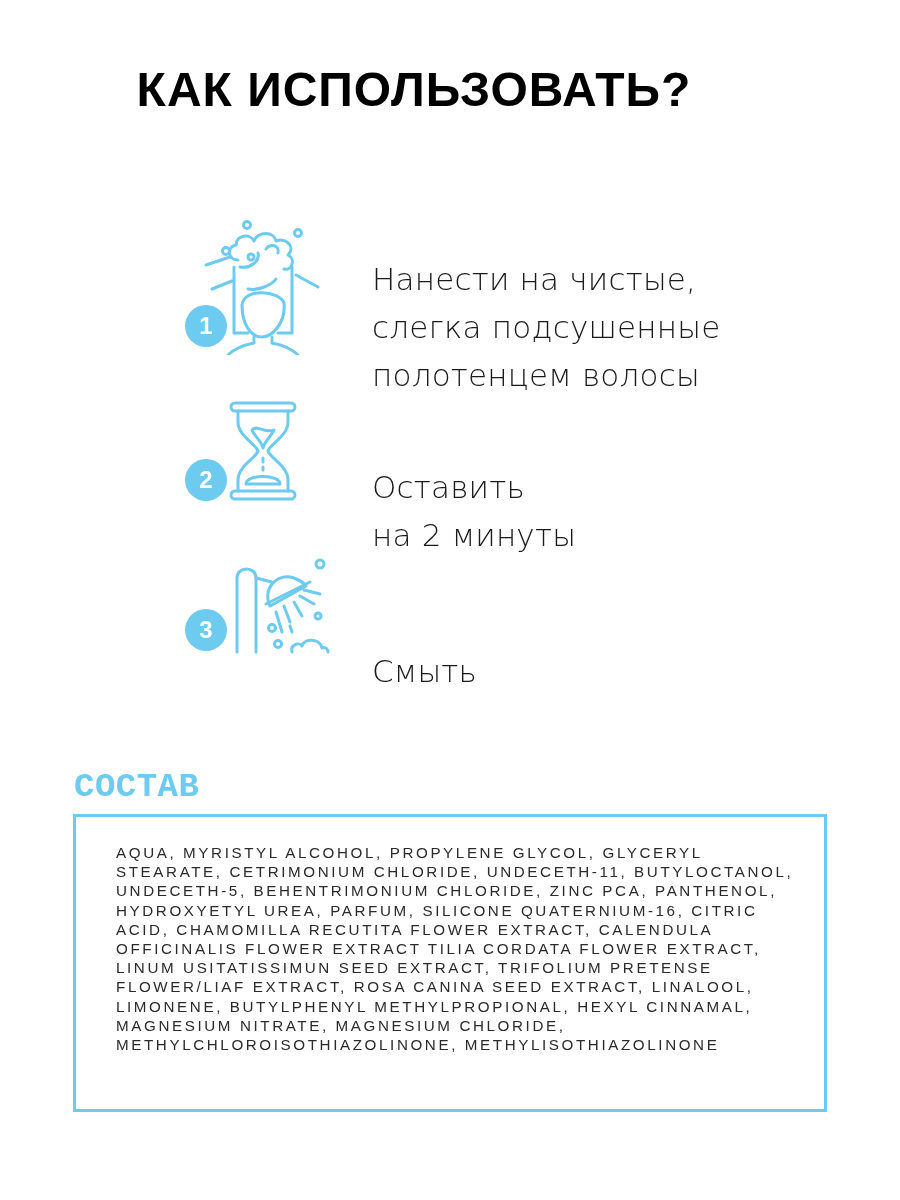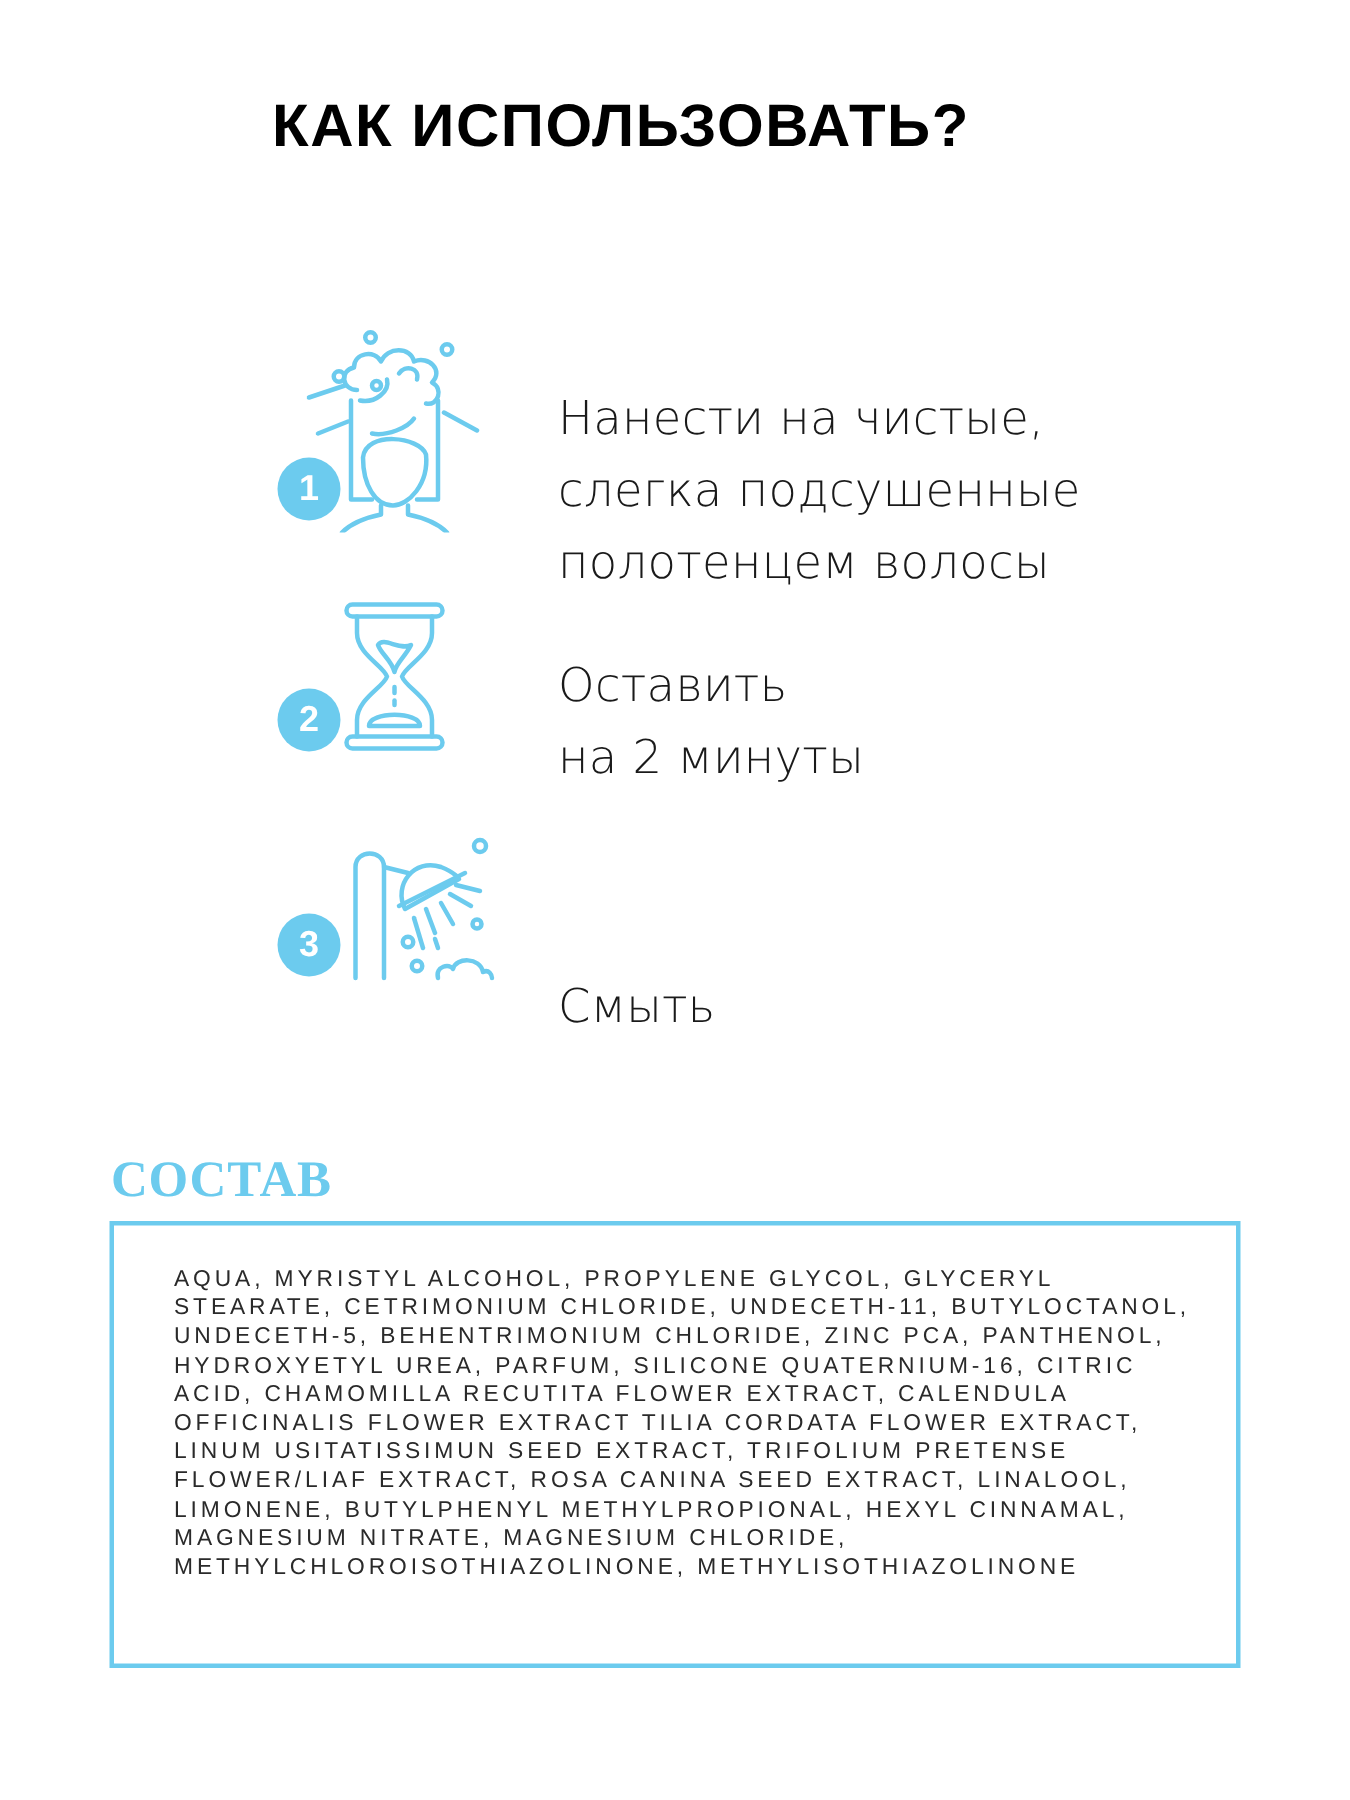--- a/index.html
+++ b/index.html
@@ -1,22 +1,22 @@
 <!DOCTYPE html>
 <html><head>
 <meta charset="utf-8">
 <style>
   html, body { margin: 0; padding: 0; background: #ffffff; }
   body { width: 900px; height: 1200px; position: relative; overflow: hidden; font-family: "DejaVu Sans", sans-serif; color: #1a1a1a; }
-  .title { position: absolute; top: 62px; left: 0; width: 828px; text-align: center; font-family: "Liberation Sans", sans-serif; font-weight: 700; font-size: 40px; letter-spacing: 1px; color: #000; margin: 0; }
+  .title { position: absolute; top: 62px; left: 0; width: 828px; text-align: center; font-family: "Liberation Sans", sans-serif; font-weight: 700; font-size: 48px; letter-spacing: 1px; color: #000; margin: 0; }
   .step { position: absolute; left: 0; width: 900px; }
   .badge { position: absolute; width: 42px; height: 42px; border-radius: 50%; background: #6ccbee; color: #fff; font-family: "Liberation Sans", sans-serif; font-weight: 700; font-size: 24px; line-height: 42px; text-align: center; }
   .icon { position: absolute; }
   .step-text { position: absolute; left: 372px; font-family: "DejaVu Sans", sans-serif; font-weight: 300; font-size: 31px; line-height: 48px; color: #1a1a1a; white-space: pre-line; letter-spacing: 0.2px; margin-top: 41px; }
-  .section-title { position: absolute; left: 74px; top: 768px; font-family: Liberation Serif, serif; font-weight: 700; font-size: 34px; color: #6ccbee; letter-spacing: 0.5px; margin: 0; }
+  .section-title { position: absolute; left: 74px; top: 768px; font-family: Liberation Mono, monospace; font-weight: 700; font-size: 34px; color: #6ccbee; letter-spacing: 0.5px; margin: 0; }
   .ing-box { position: absolute; left: 73px; top: 814px; width: 748px; height: 292px; border: 3px solid #6ccbee; box-sizing: content-box; }
   .ing-text { position: absolute; left: 40px; top: 26px; width: 690px; font-family: "Liberation Sans", sans-serif; font-size: 15.2px; line-height: 19.2px; letter-spacing: 2.6px; color: #2a2a2a; text-transform: uppercase; margin: 0; }
   svg .s { fill: none; stroke: #6ccbee; stroke-width: 3; stroke-linecap: round; stroke-linejoin: round; }
 </style>
 </head>
 <body>
 
 <h1 class="title">КАК ИСПОЛЬЗОВАТЬ?</h1>
 
 <div class="step" style="top:0;">
@@ -54,21 +54,21 @@
   <svg class="icon" style="left:228px; top:400px;" width="70" height="102" viewBox="0 0 70 102">
     <rect class="s" x="3" y="3" width="64" height="8" rx="4"></rect>
     <rect class="s" x="3" y="91" width="64" height="8" rx="4"></rect>
     <path class="s" d="M10 11 L10 22 C10 36 28 44 30 51 C28 58 10 66 10 80 L10 91"></path>
     <path class="s" d="M60 11 L60 22 C60 36 42 44 40 51 C42 58 60 66 60 80 L60 91"></path>
     <path class="s" d="M24 30 C28 24 38 34 46 30 C42 38 36 42 35 48 C33 40 26 36 24 30 Z"></path>
     <line class="s" x1="35" y1="58" x2="35" y2="62"></line>
     <line class="s" x1="35" y1="67" x2="35" y2="70"></line>
     <path class="s" d="M18 84 C18 74 52 74 52 84 Z"></path>
   </svg>
-  <div class="step-text" style="top:392px;">Оставить
+  <div class="step-text" style="top:422px;">Оставить
 на 2 минуты</div>
 </div>
 
 <div class="step" style="top:0;">
   <div class="badge" style="left:185px; top:609px;">3</div>
   <svg class="icon" style="left:232px; top:556px;" width="100" height="100" viewBox="0 0 100 100">
     <path class="s" d="M5 96 L5 22 C5 10 24 10 24 22 L24 96"></path>
     <path class="s" d="M24 22 L40 26"></path>
     <path class="s" d="M38 50 C30 34 44 16 62 22 C72 26 74 30 74 30 Z"></path>
     <path class="s" d="M34 48 L78 26"></path>

